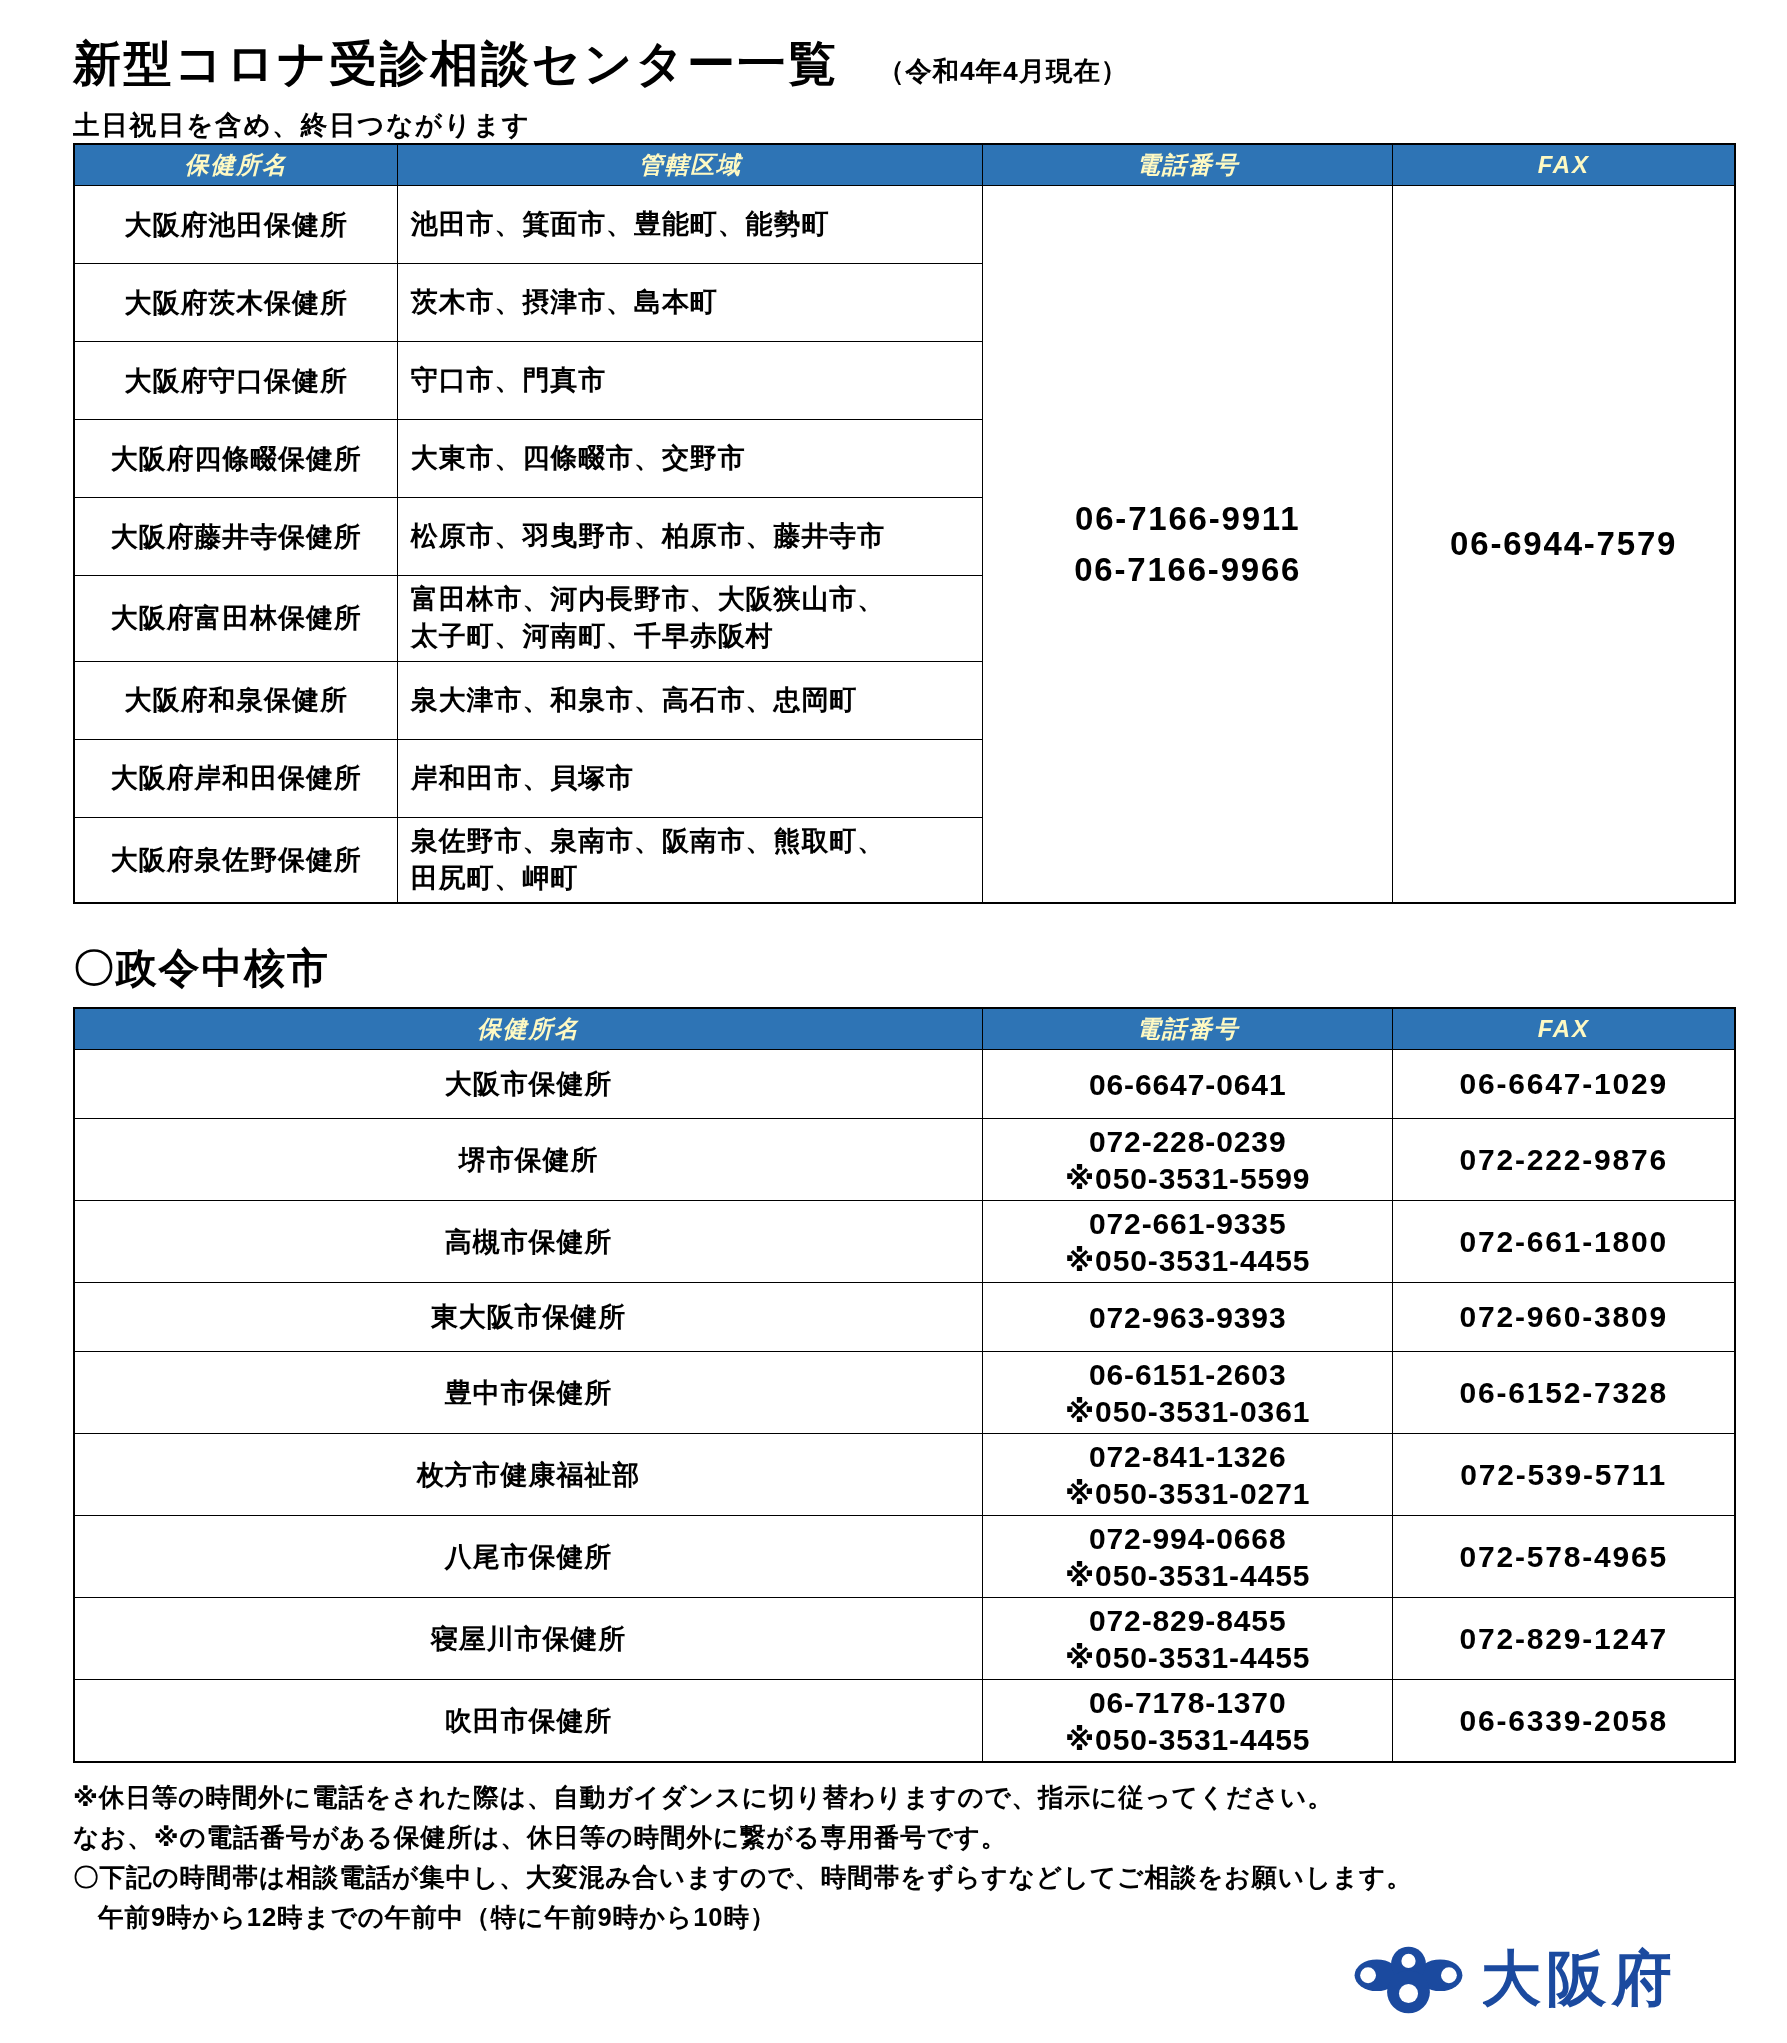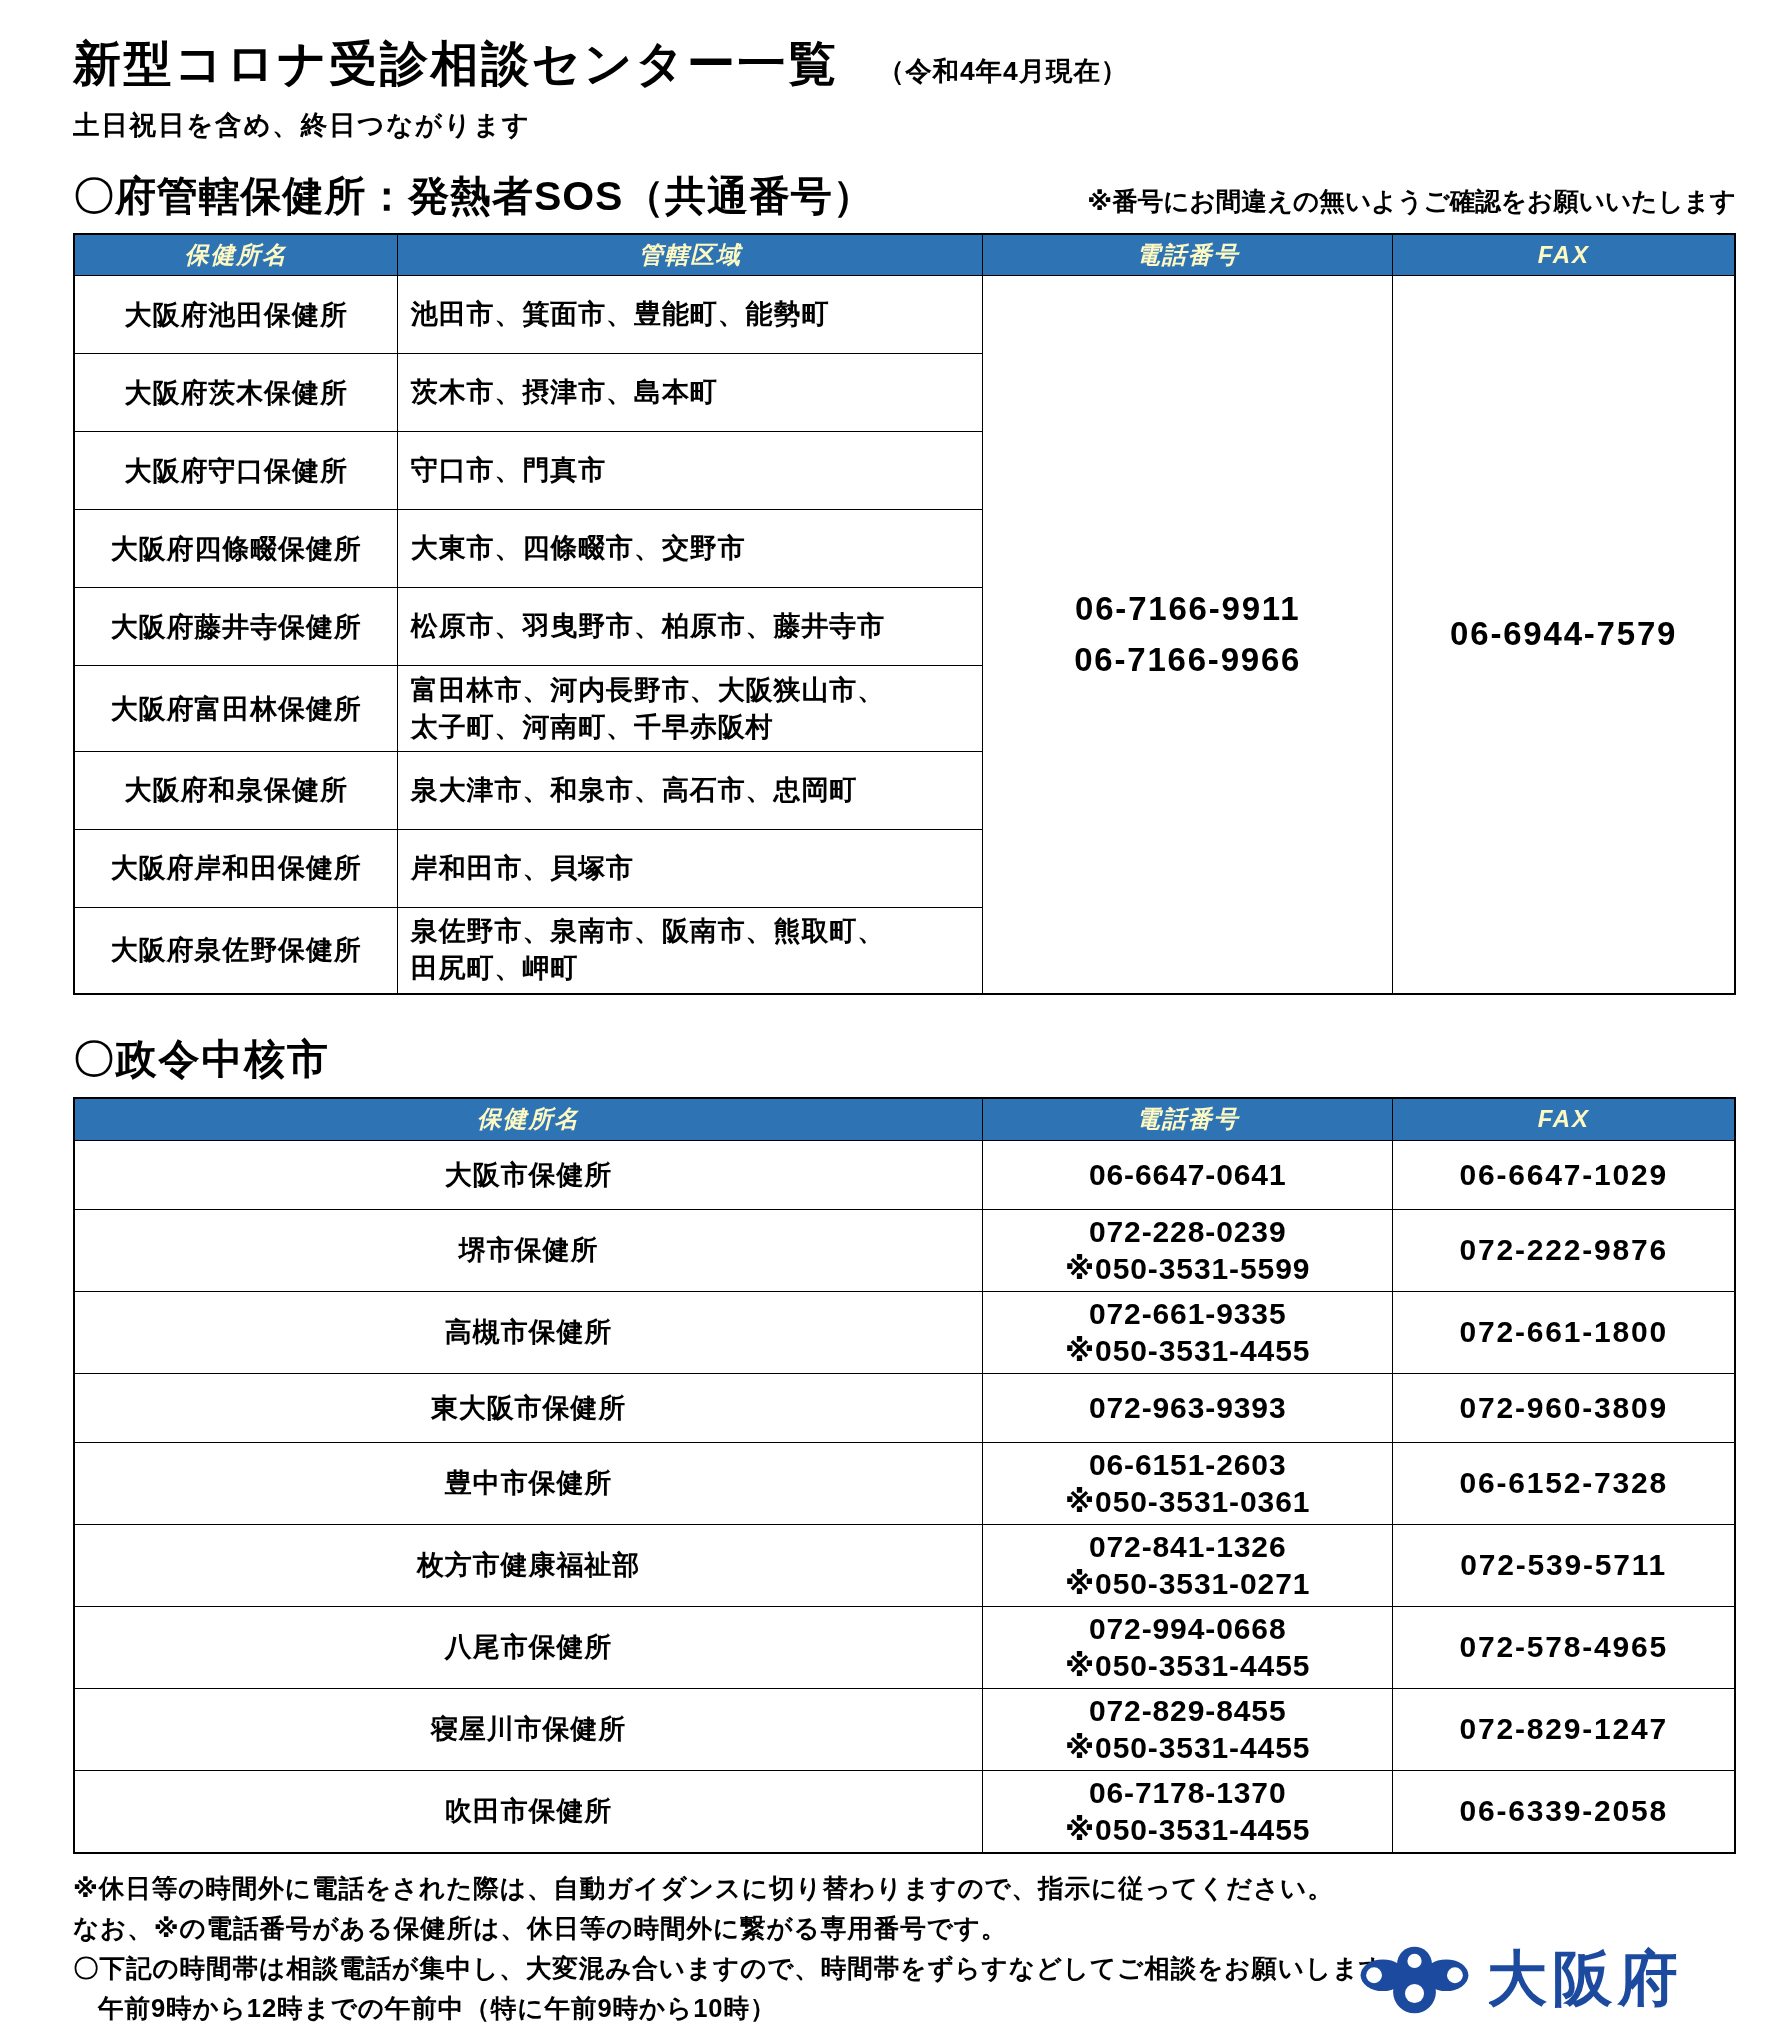--- a/index.html
+++ b/index.html
@@ -54,39 +54,35 @@
   .t2 col.c-fax{width:20.6%;}
   .t2 td{height:69px;font-size:27px;}
   .t2 .cell-name{text-align:center;letter-spacing:0.9px;padding:3.5px 5.3px;margin-left:21px;}
   .t2 .cell-phone{text-align:center;font-size:30px;line-height:37px;letter-spacing:0.9px;padding:3.5px 1.8px;}
   .t2 .cell-fax{text-align:center;font-size:30px;letter-spacing:1.8px;}
 
   
   .footer-notes{margin-top:14px;font-size:25.6px;line-height:40px;letter-spacing:0.9px;}
   .footer-note.indent{padding-left:25px;}
 
-  .logo{position:absolute;right:104px;bottom:23px;display:flex;align-items:center;gap:17.6px;}
+  .logo{position:absolute;right:110px;bottom:23px;display:flex;align-items:center;gap:17.6px;}
   .logo svg{display:block;}
   .logo-text{font-size:60px;color:var(--logo-blue,#1B4A9F);letter-spacing:5.3px;font-weight:bold;}
 </style>
 </head>
 <body>
 
 <div class="page">
 
   <div class="title-row">
     <h1 class="page-title">新型コロナ受診相談センター一覧</h1>
     <span class="title-note">（令和4年4月現在）</span>
   </div>
   <div class="subtitle">土日祝日を含め、終日つながります</div>
 
-  <div class="sec-row">
-    <h2 class="sec-heading">〇府管轄保健所：発熱者SOS（共通番号）</h2>
-    <span class="check-note">※番号にお間違えの無いようご確認をお願いいたします</span>
-  </div>
 
   <table class="t1">
     <colgroup>
         <col class="c-name">
         <col class="c-area">
         <col class="c-phone">
         <col class="c-fax">
       </colgroup>
     <thead>
       <tr>

